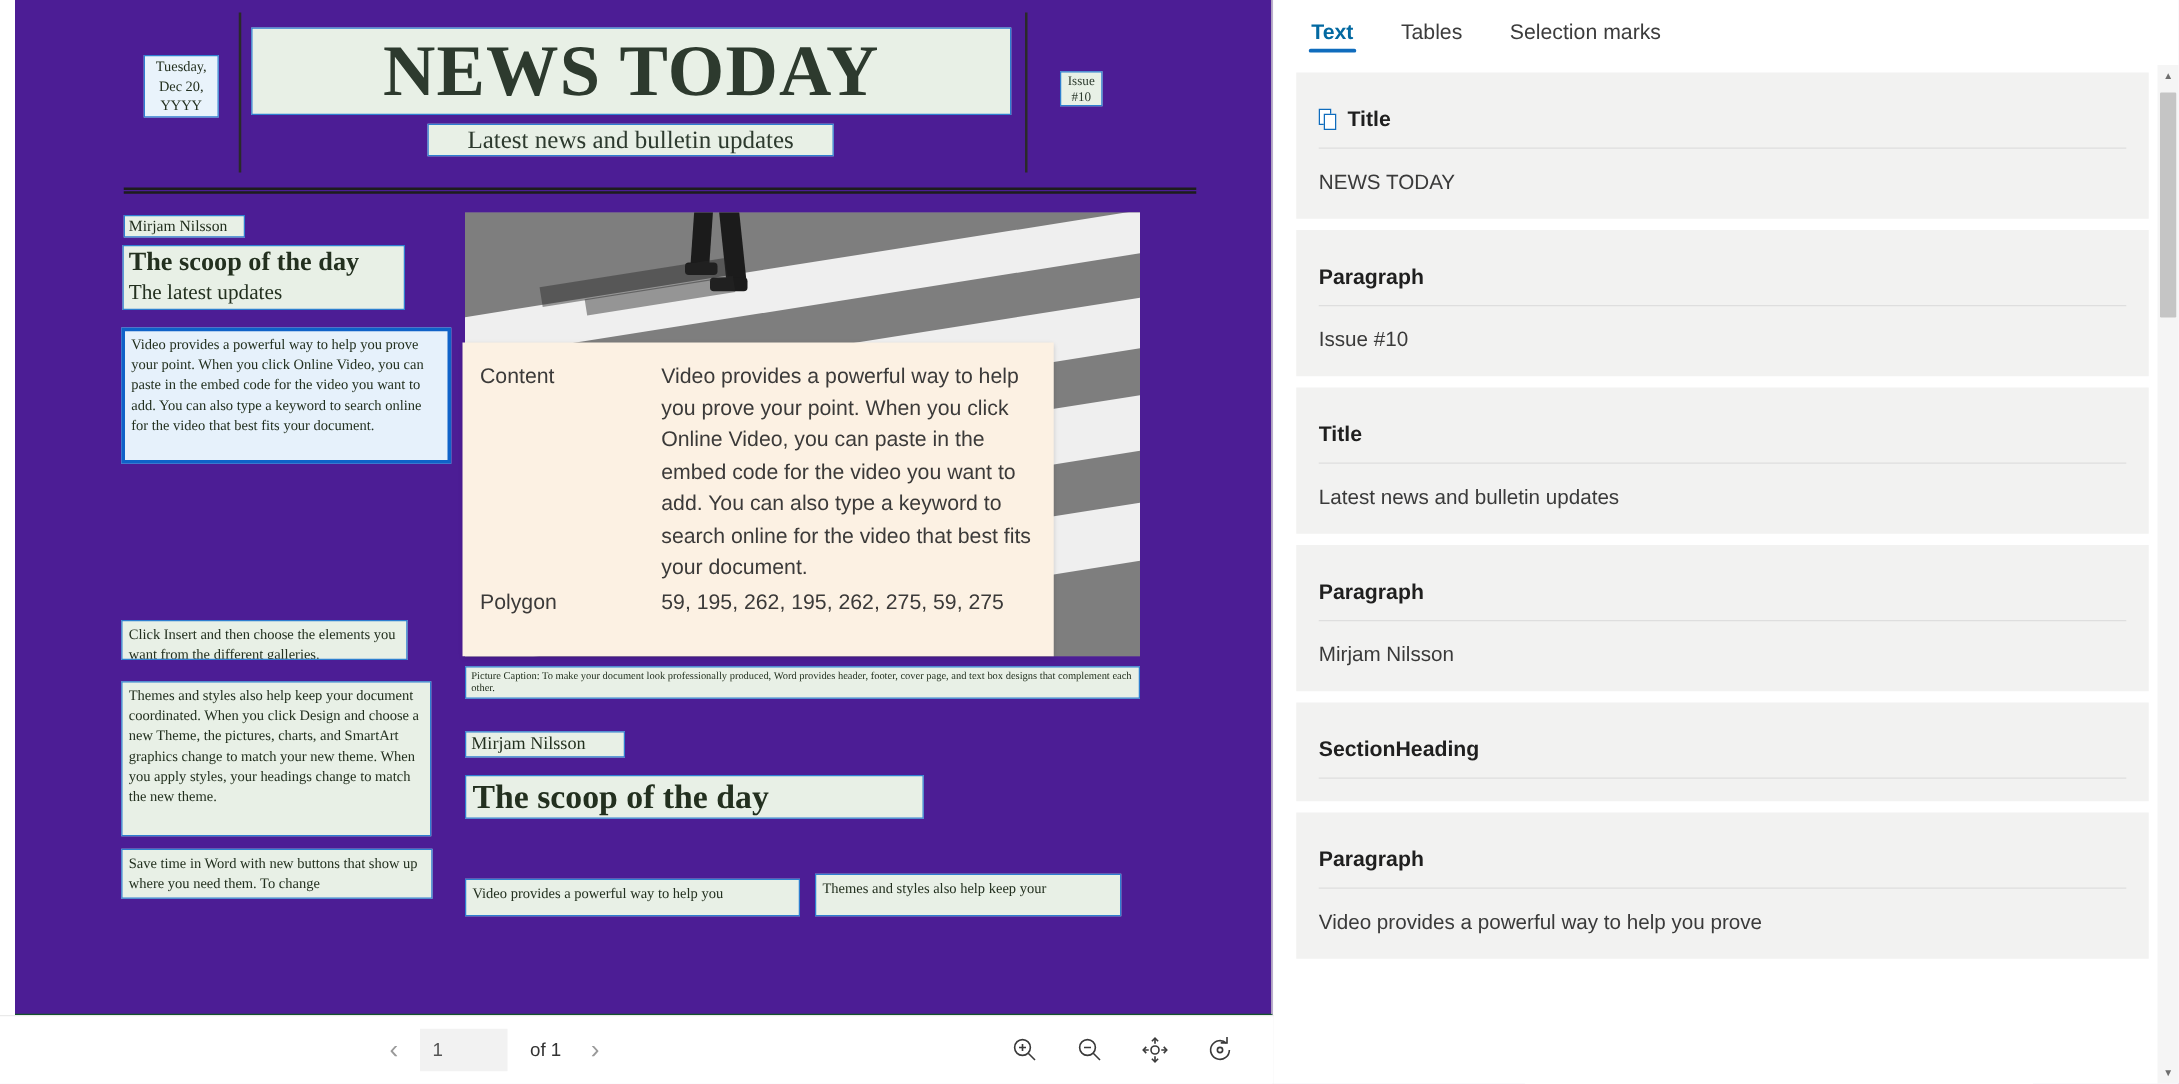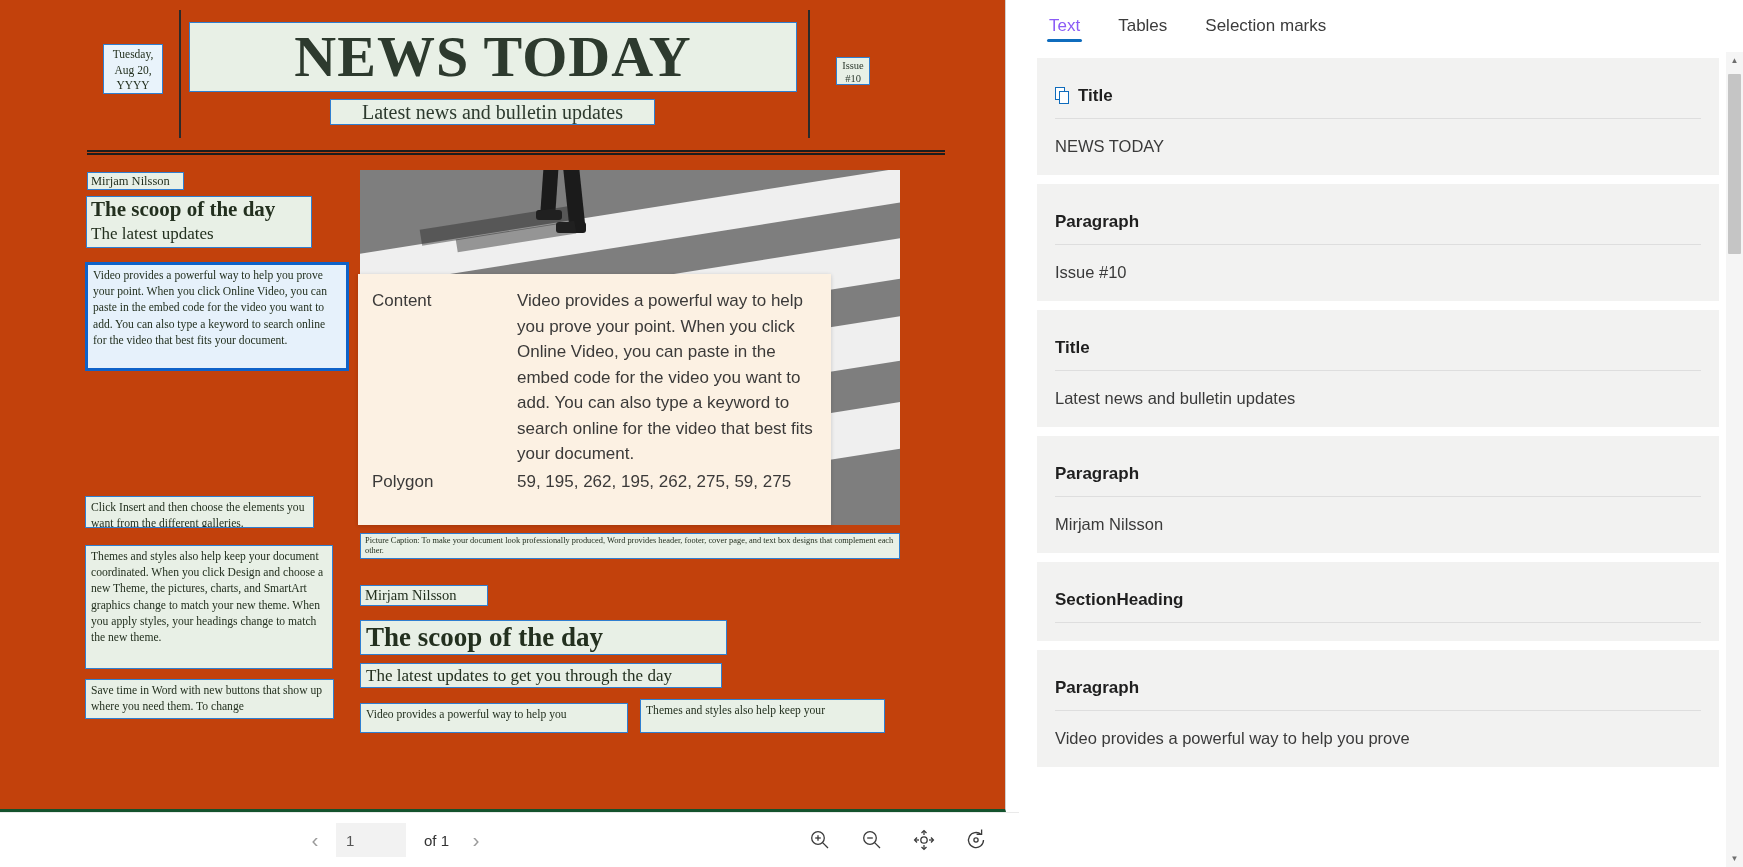--- a/index.html
+++ b/index.html
@@ -27,26 +27,26 @@
   .page-scroll {
     position: absolute;
     top: 0; left: 0;
     width: 1019px;
     height: 812px;
     overflow: hidden;
     background: #ffffff;
   }
   .page {
     position: absolute;
-    top: 0; left: 0;
+    top: 0; left: 12px;
     width: 1006px;
     height: 812px;
-    background: #c2410c;
+    background: #4c1d95;
     border-right: 1px solid #d0d0d0;
-    border-bottom: 3px solid #14532d;
+    border-bottom: 1px solid #14532d;
     font-family: "Liberation Serif", serif;
     color: #2d3a2e;
   }
 
   
   .masthead { position: absolute; left: 0; top: 0; width: 1006px; height: 148px; }
   .rule-v { position: absolute; width: 2px; background: #2a2a2a; }
   .date-box {
     position: absolute; left: 103px; top: 44px; width: 60px; height: 50px;
     border: 1px solid #2f7fd0; background: #e9f3fb;
@@ -167,21 +167,21 @@
   }
   .tabs {
     position: absolute; top: 0; left: 0;
     height: 52px; width: 724px;
     display: flex; align-items: center; padding-left: 14px; gap: 6px;
   }
   .tab {
     position: relative; height: 52px; display: flex; align-items: center;
     padding: 0 16px; font-size: 17px; color: #3c3c3c; cursor: pointer;
   }
-  .tab.active { color: #8b5cf6; font-weight: 400; }
+  .tab.active { color: #0369a1; font-weight: 700; }
   .tab.active::after {
     content: ''; position: absolute; left: 14px; right: 14px; bottom: 10px;
     height: 3px; background: #0f6cbd; border-radius: 2px;
   }
   .panel-scroll {
     position: absolute; top: 52px; left: 0;
     width: 724px; height: 815px; overflow: hidden;
     padding: 6px 24px 0 18px;
   }
   .card {
@@ -224,21 +224,21 @@
   <div class="viewer">
     <div class="page-scroll">
       <div class="page">
 
         <div class="masthead">
           <div class="rule-v" style="left:179px; top:10px; height:128px;"></div>
           <div class="rule-v" style="left:808px; top:10px; height:128px;"></div>
 
           <div class="date-box">
             <div>Tuesday,</div>
-            <div>Aug 20,</div>
+            <div>Dec 20,</div>
             <div>YYYY</div>
           </div>
 
           <div class="title-box">
             <span>NEWS TODAY</span>
           </div>
 
           <div class="sub-box">
             <span>Latest news and bulletin updates</span>
           </div>
@@ -295,23 +295,20 @@
         </div>
 
         <div class="tb byline2">
           <span>Mirjam Nilsson</span>
         </div>
 
         <div class="tb scoop2">
           <span>The scoop of the day</span>
         </div>
 
-        <div class="tb scoop2sub">
-          <span>The latest updates to get you through the day</span>
-        </div>
 
         <div class="tb lowL">
           <span>Video provides a powerful way to help you</span>
         </div>
 
         <div class="tb lowR">
           <span>Themes and styles also help keep your</span>
         </div>
 
         <div class="tooltip">

